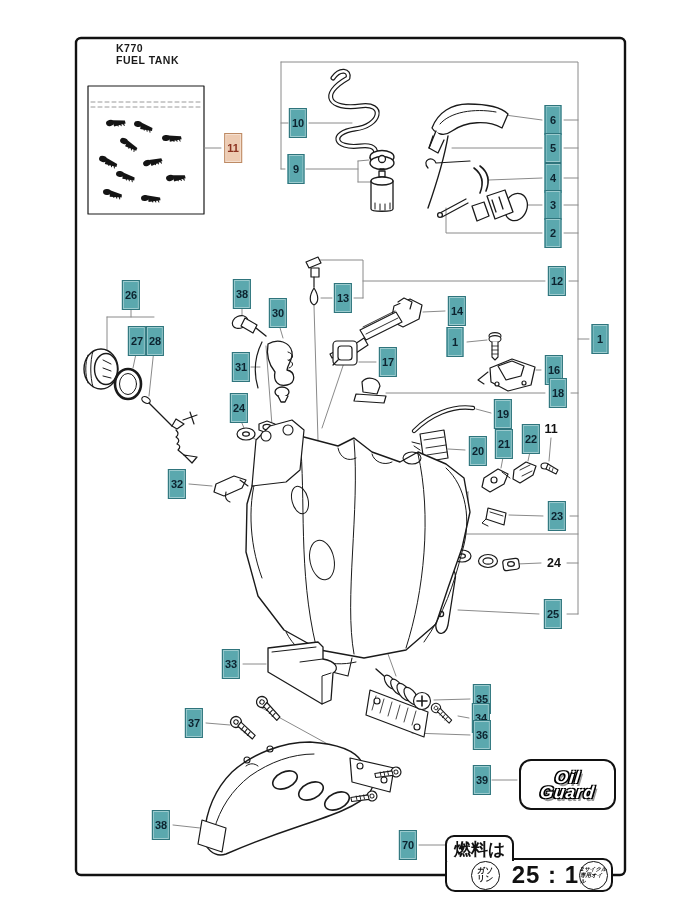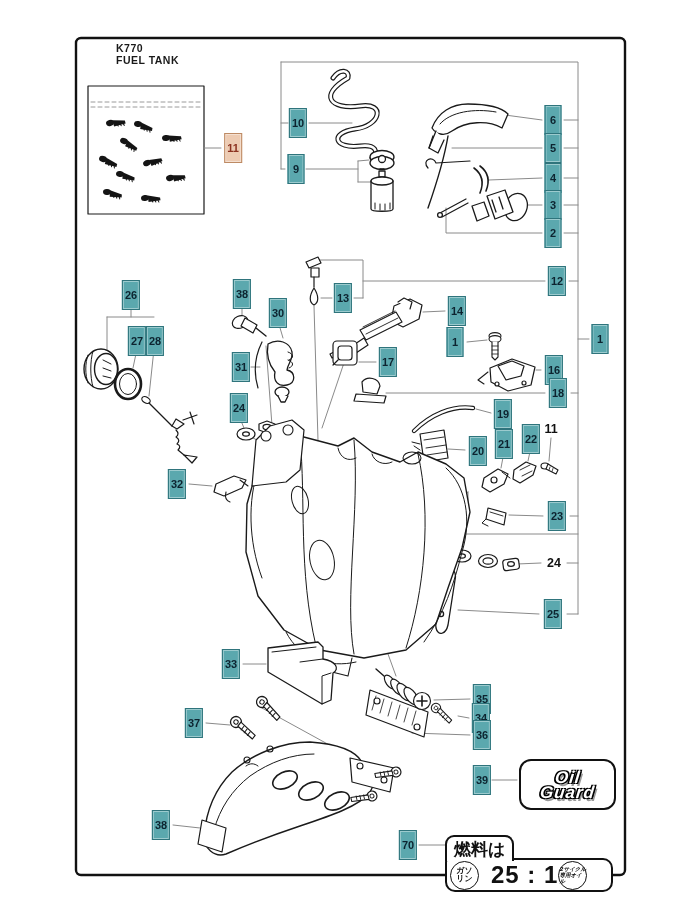--- a/index.html
+++ b/index.html
@@ -22,21 +22,21 @@
              color:#fff;letter-spacing:1px;transform:skewX(-6deg);
              text-shadow:-1.4px -1.4px 0 #000,1.4px -1.4px 0 #000,-1.4px 1.4px 0 #000,
                           1.4px 1.4px 0 #000,2.6px 2.6px 0 #9a9a9a;}
   .fuel-box{position:absolute;left:445px;top:835px;z-index:4;}
   .fuel-tab{position:relative;z-index:2;display:inline-block;background:#fff;
             border:2.5px solid #111;border-bottom:none;border-radius:9px 9px 0 0;
             padding:1px 7px 0 7px;font-weight:bold;font-size:17px;color:#111;
             font-family:"DejaVu Sans","Liberation Sans",sans-serif;}
   .fuel-body{position:relative;margin-top:-3px;width:158px;height:30px;background:#fff;
             border:2.5px solid #111;border-radius:4px 10px 10px 10px;
-            display:flex;align-items:center;justify-content:flex-start;padding:0 3px;}
+            display:flex;align-items:center;justify-content:flex-end;padding:0 3px;}
   .fuel-circle{border:1.6px solid #111;border-radius:50%;width:27px;height:27px;
             display:flex;flex-direction:column;align-items:center;justify-content:center;
             color:#111;font-weight:bold;flex:0 0 auto;background:#fff;
             font-family:"DejaVu Sans","Liberation Sans",sans-serif;}
   .fuel-circle span{display:block;line-height:8px;}
   .fc-l span{font-size:8px;}
   .fc-r span{font-size:5.5px;line-height:6px;font-style:italic;}
   .fuel-ratio{font-weight:bold;font-size:24px;color:#111;letter-spacing:1px;
             font-family:"Liberation Sans",sans-serif;white-space:nowrap;margin-left:12px;}
 </style>

